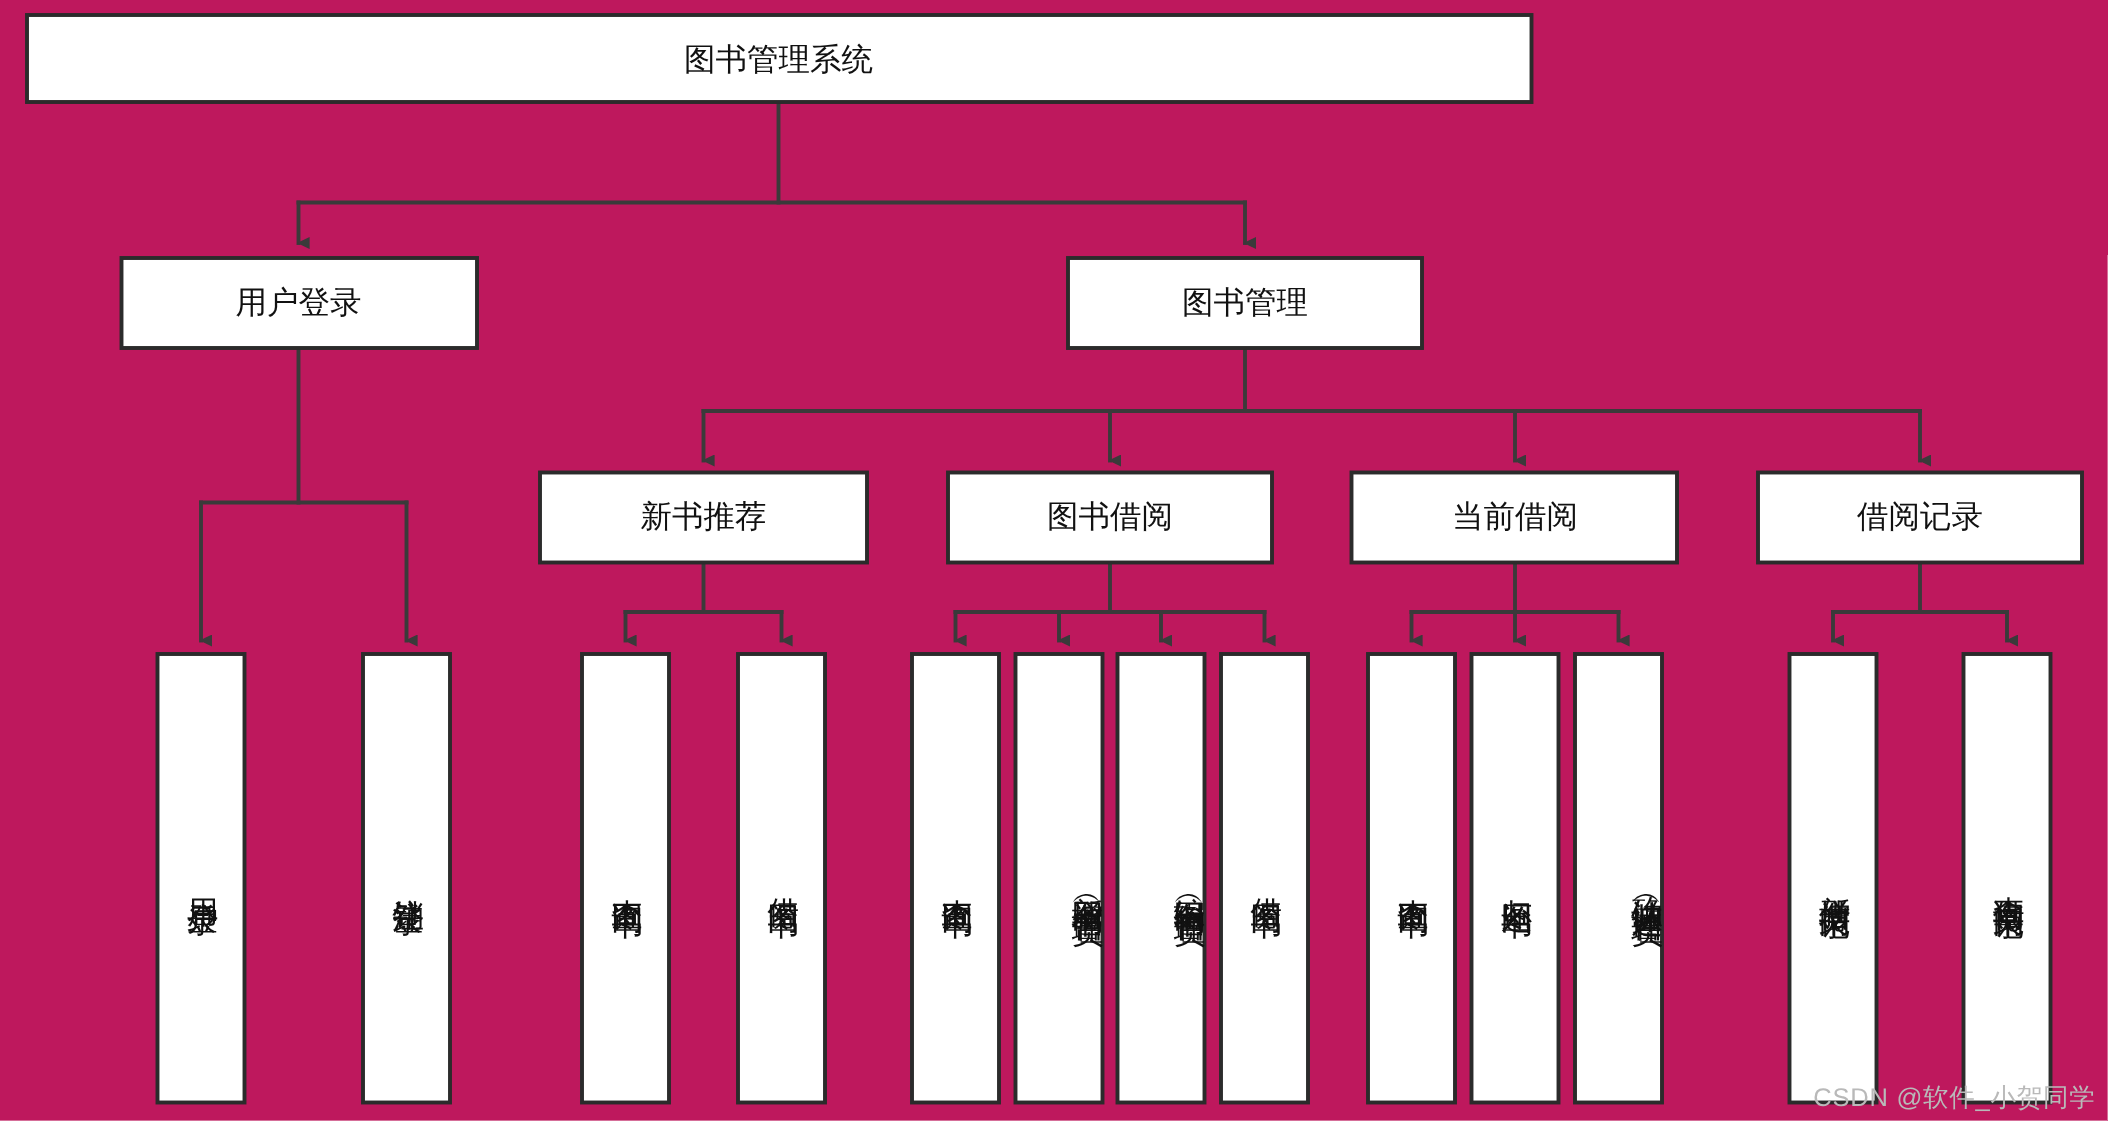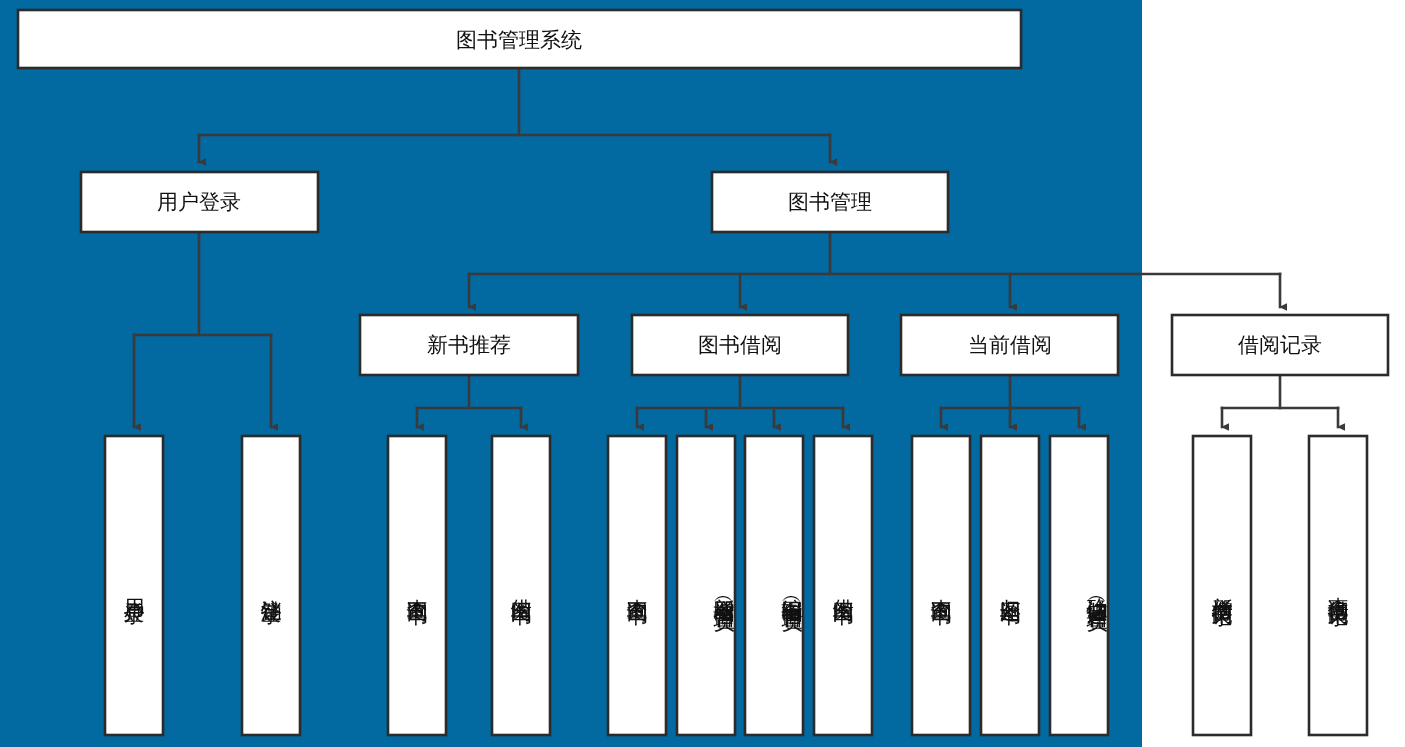--- a/index.html
+++ b/index.html
@@ -8,23 +8,23 @@
     background: #ffffff;
   }
   body {
     width: 1405px;
     height: 747px;
     font-family: "Liberation Sans", "DejaVu Sans", sans-serif;
     overflow: hidden;
   }
   #diagram-root {
     position: relative;
-    width: 1142px;
+    width: 1405px;
     height: 747px;
-    background: #0369a1;
+    background: #be185d;
   }
   svg.flow {
     position: absolute;
     top: 0;
     left: 0;
     width: 1405px;
     height: 747px;
   }
   .node-rect {
     fill: #ffffff;
@@ -228,14 +228,15 @@
   <div class="node-label-v" style="left:745px; top:436px; width:58px; height:299px; align-items:flex-start; padding-top:8px; box-sizing:border-box;">编辑图书（管理员）</div>
   <div class="node-label-v" style="left:814px; top:436px; width:58px; height:299px;">借阅图书</div>
 
   <div class="node-label-v" style="left:912px; top:436px; width:58px; height:299px;">查询图书</div>
   <div class="node-label-v" style="left:981px; top:436px; width:58px; height:299px;">归还图书</div>
   <div class="node-label-v" style="left:1050px; top:436px; width:58px; height:299px; align-items:flex-start; padding-top:8px; box-sizing:border-box;">确认归还（管理员）</div>
 
   <div class="node-label-v" style="left:1193px; top:436px; width:58px; height:299px;">新增借阅记录</div>
   <div class="node-label-v" style="left:1309px; top:436px; width:58px; height:299px;">查询借阅记录</div>
 
+  <div class="watermark">CSDN @软件_小贺同学</div>
 
 </div>
 
 </body></html>

